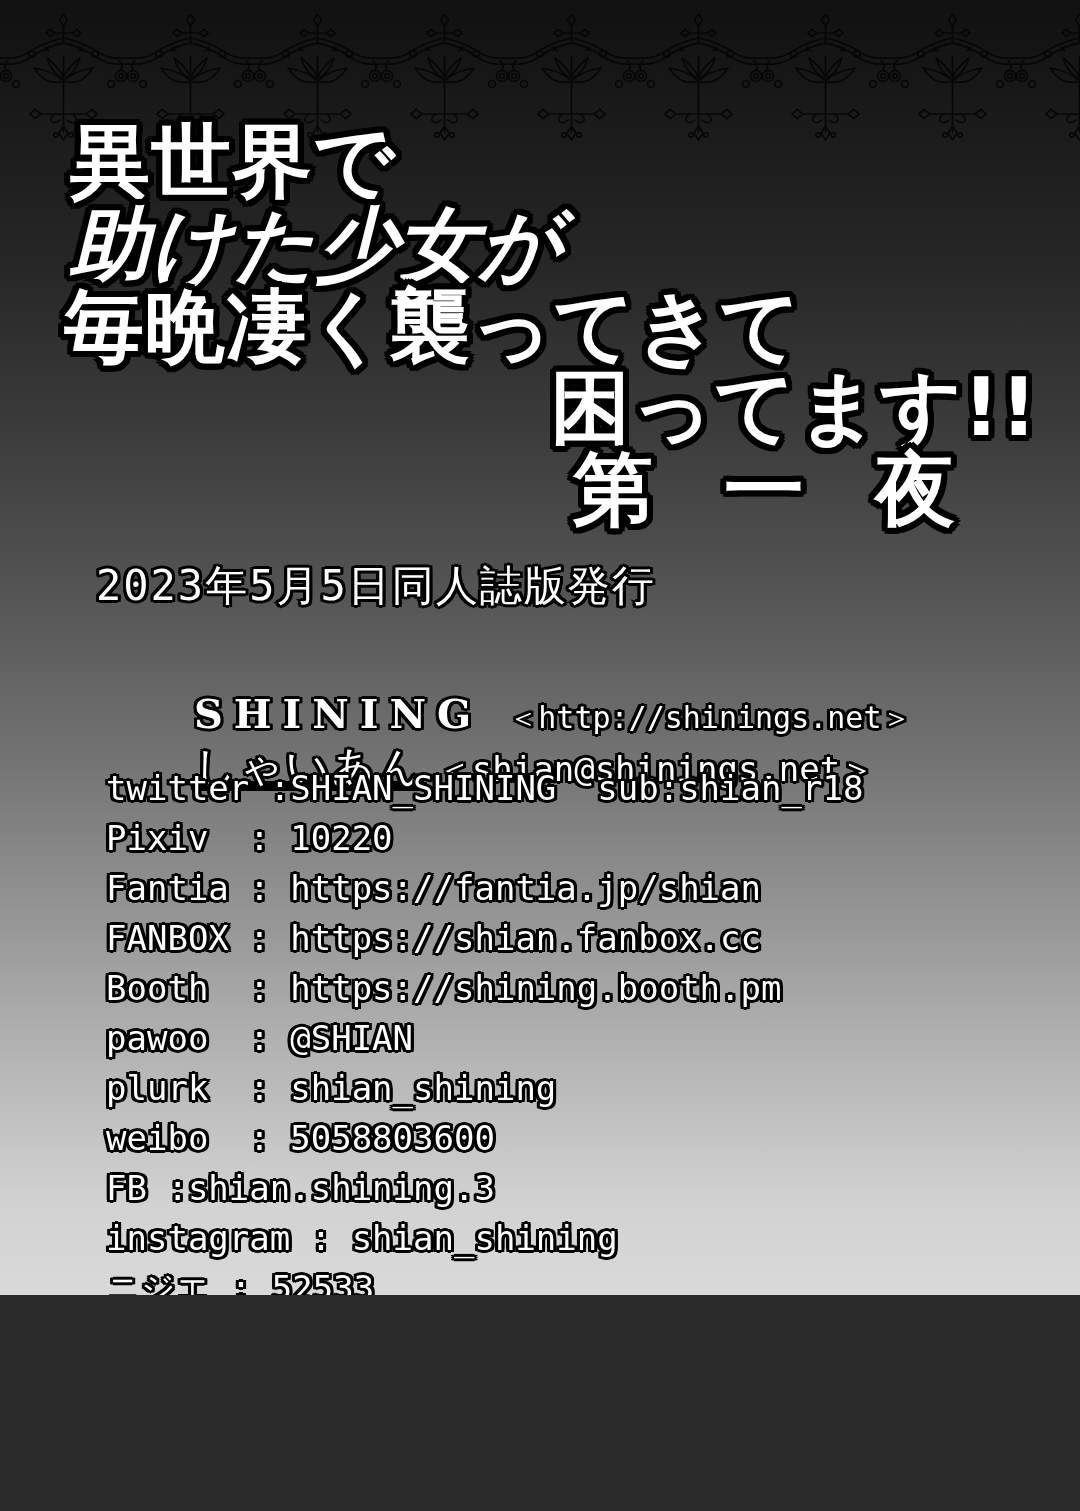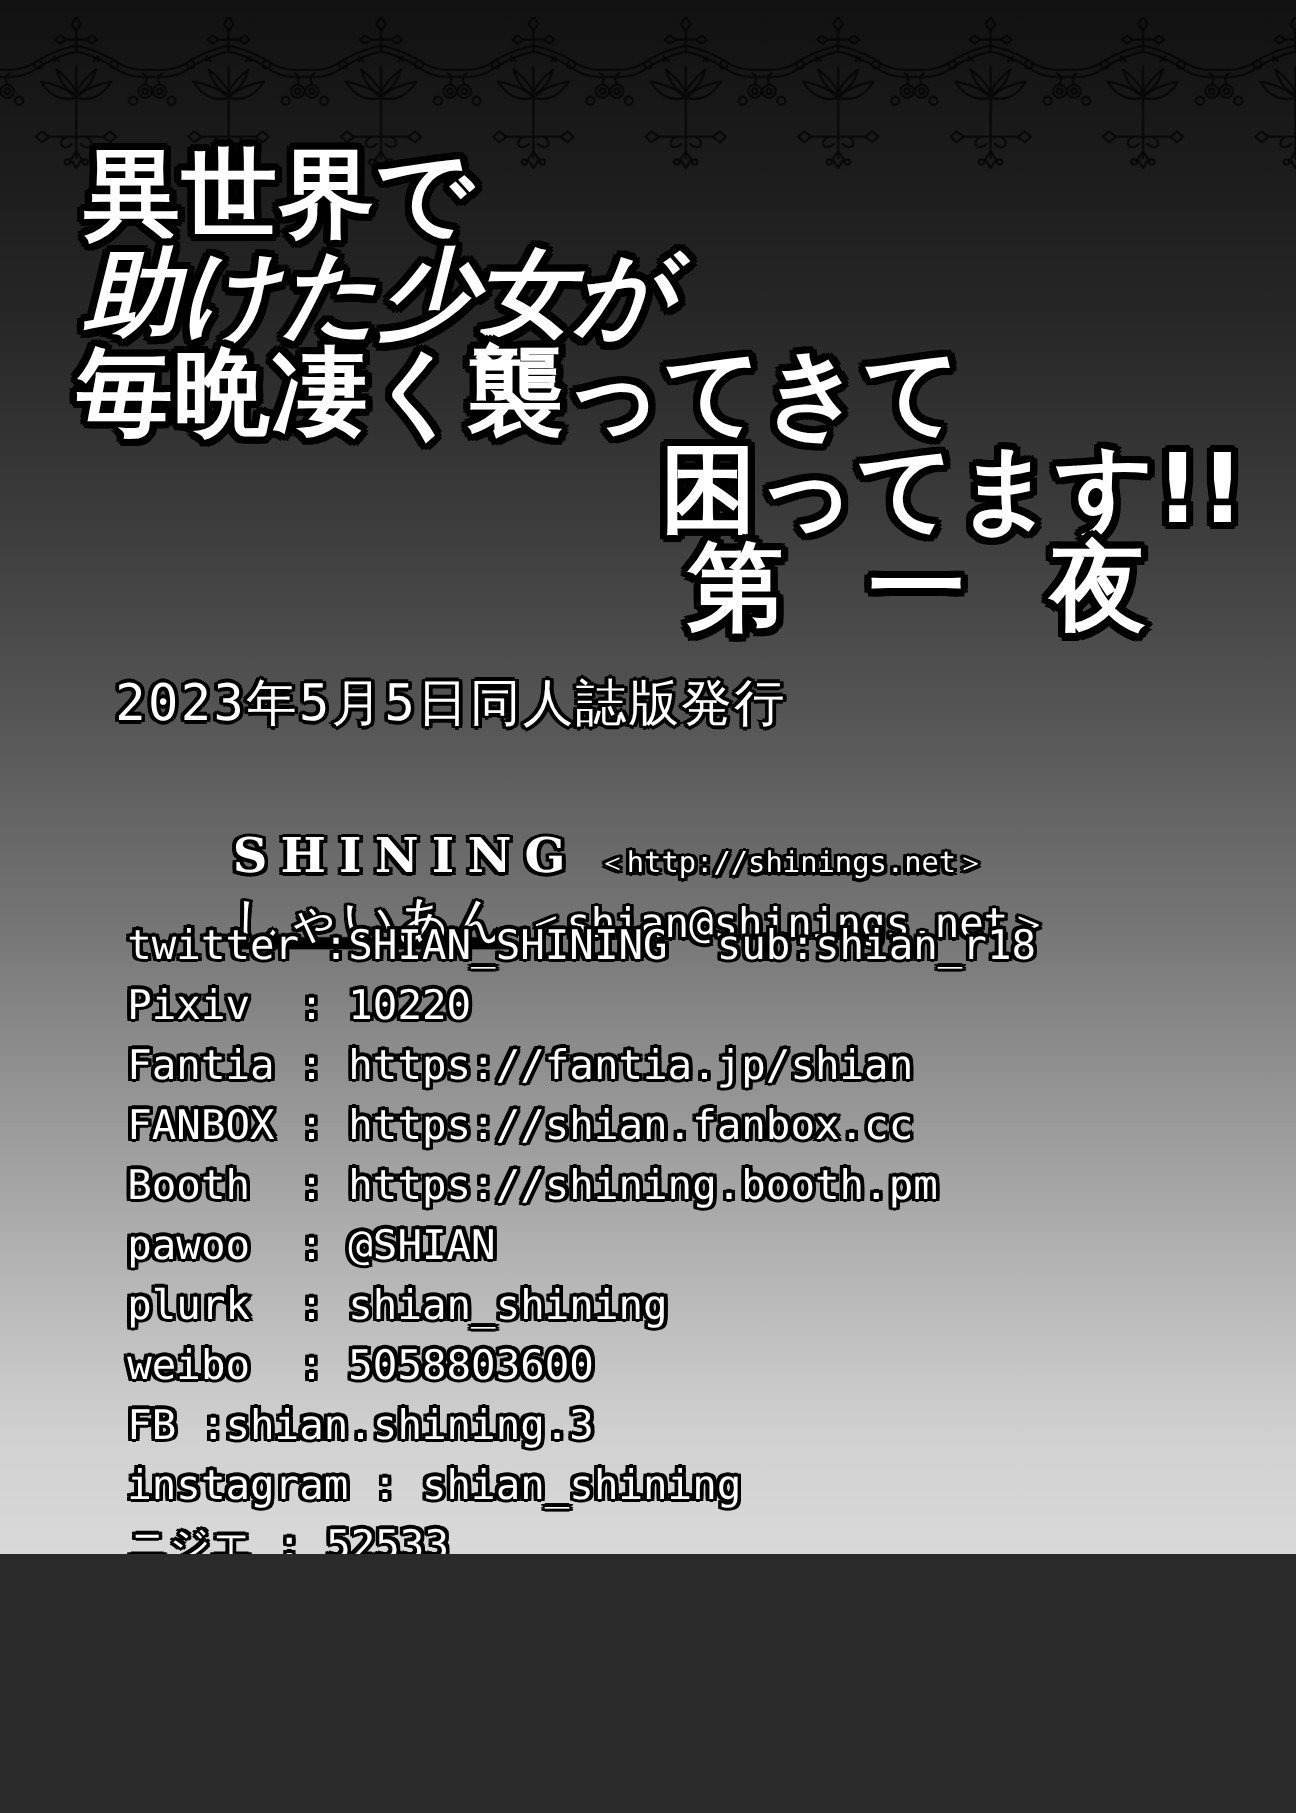--- a/index.html
+++ b/index.html
@@ -52,21 +52,21 @@
     -webkit-text-stroke:3.5px #000;
     paint-order:stroke fill;
     text-shadow:
       -3px 0 #000, 3px 0 #000, 0 -3px #000, 0 3px #000,
       -2px -2px #000, 2px -2px #000, -2px 2px #000, 2px 2px #000,
       -3px -2px #000, 3px -2px #000, -3px 2px #000, 3px 2px #000;
   }
   .date-line{left:96px;top:565px;font-size:42px;letter-spacing:2px;}
   .circle-line{left:112px;top:660px;font-size:34px;}
   .circle-name{font-family:"DejaVu Serif",serif;font-weight:bold;font-size:40px;letter-spacing:11px;vertical-align:baseline;}
-  .circle-url{font-size:24px;margin-left:16px;}
+  .circle-url{font-size:30px;margin-left:26px;}
   .author-line{left:112px;top:712px;font-size:34px;}
   .author-name{font-size:42px;letter-spacing:3px;text-decoration:underline;}
   .author-email{font-size:34px;margin-left:14px;}
   .accounts{position:absolute;left:106px;top:766px;}
   .acct{
     height:50px;
     font-size:34px;
     color:#fff;
     font-family:"DejaVu Sans Mono",monospace;
     white-space:pre;

